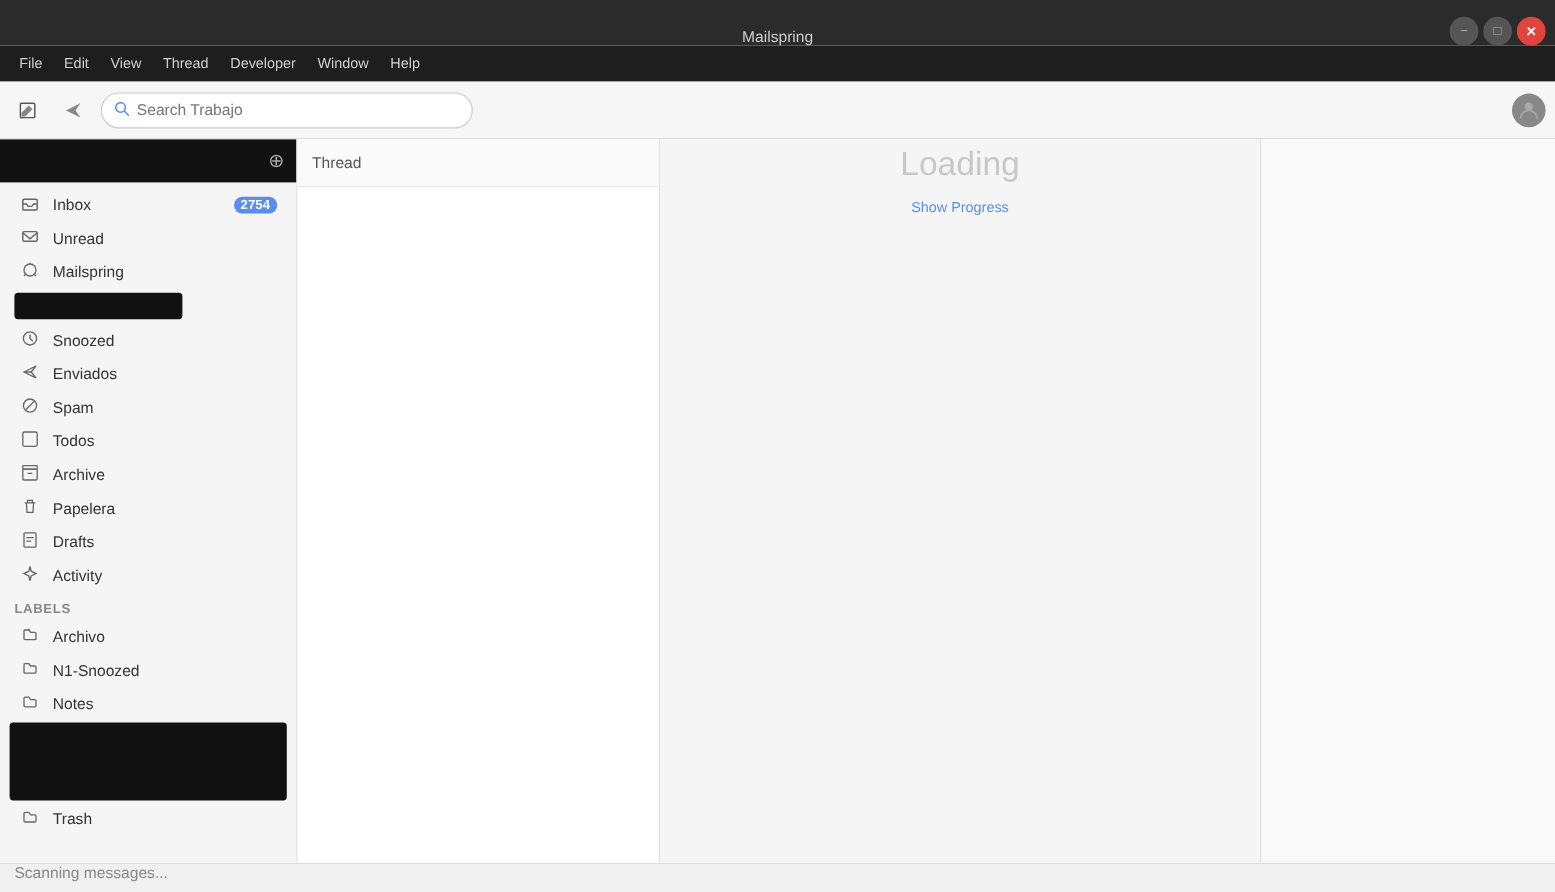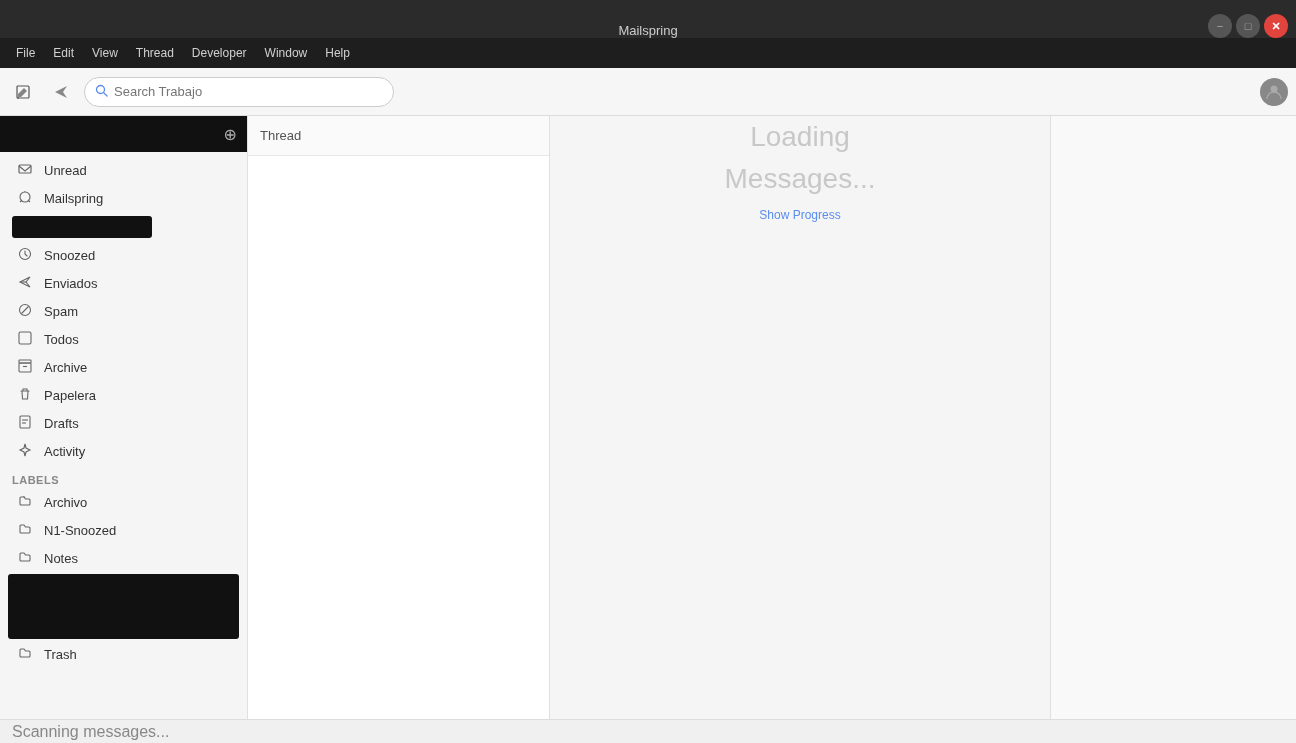--- a/index.html
+++ b/index.html
@@ -248,23 +248,23 @@
       border-left: 1px solid #e0e0e0;
     }
 
     
     .statusbar {
       width: 100%;
       height: 24px;
       background: #f0f0f0;
       border-top: 1px solid #ddd;
       display: flex;
-      align-items: center;
+      align-items: flex-start;
       padding: 0 12px;
-      font-size: 16px;
+      font-size: 13px;
       color: #888;
     }
   </style>
 </head>
 <body>
 
 <div class="titlebar">
   <span class="titlebar-title">Mailspring</span>
   <div class="titlebar-controls">
     <button class="titlebar-btn btn-minimize">−</button>
@@ -316,20 +316,30 @@
 
 <div class="main-layout">
 
   <div class="sidebar">
     <div class="sidebar-account">
       <div class="sidebar-account-name"></div>
       <span class="sidebar-account-btn">⊕</span>
     </div>
     <div class="sidebar-list">
 
+      <div class="sidebar-item">
+        <span class="sidebar-item-icon">
+          <svg width="14" height="14" viewBox="0 0 14 14" fill="none">
+              <rect x="1" y="4" width="12" height="9" rx="1" stroke="#666" stroke-width="1.2"></rect>
+              <path d="M1 8h3l1.5 2h3L10 8h3" stroke="#666" stroke-width="1.2"></path>
+            </svg>
+        </span>
+        <span class="sidebar-item-label">Inbox</span>
+        <span class="sidebar-badge">2754</span>
+      </div>
 
       <div class="sidebar-item">
         <span class="sidebar-item-icon">
           <svg width="14" height="14" viewBox="0 0 14 14" fill="none">
               <rect x="1" y="3" width="12" height="8" rx="1" stroke="#666" stroke-width="1.2"></rect>
               <path d="M1 4l6 5 6-5" stroke="#666" stroke-width="1.2"></path>
             </svg>
         </span>
         <span class="sidebar-item-label">Unread</span>
       </div>
@@ -476,21 +486,20 @@
 
   <div class="thread-pane">
     <div class="thread-pane-header">
       <span>Thread</span>
     </div>
   </div>
 
   <div class="content-pane">
     <div class="loading-text">
       <span>Loading</span><br>
-      <span>Messages...</span>
     </div>
     <button class="show-progress-btn">Show Progress</button>
   </div>
 
   <div class="right-pane"></div>
 
 </div>
 
 <div class="statusbar">
   <span>Scanning messages...</span>

